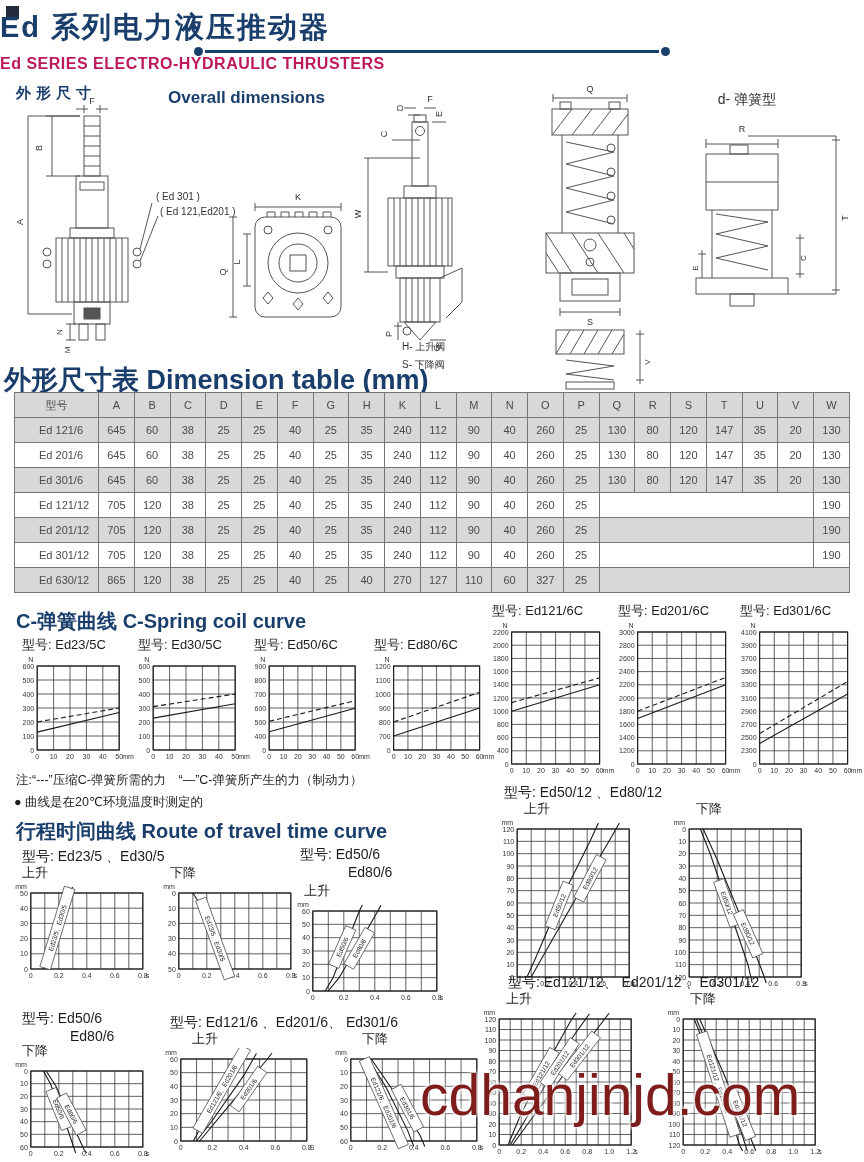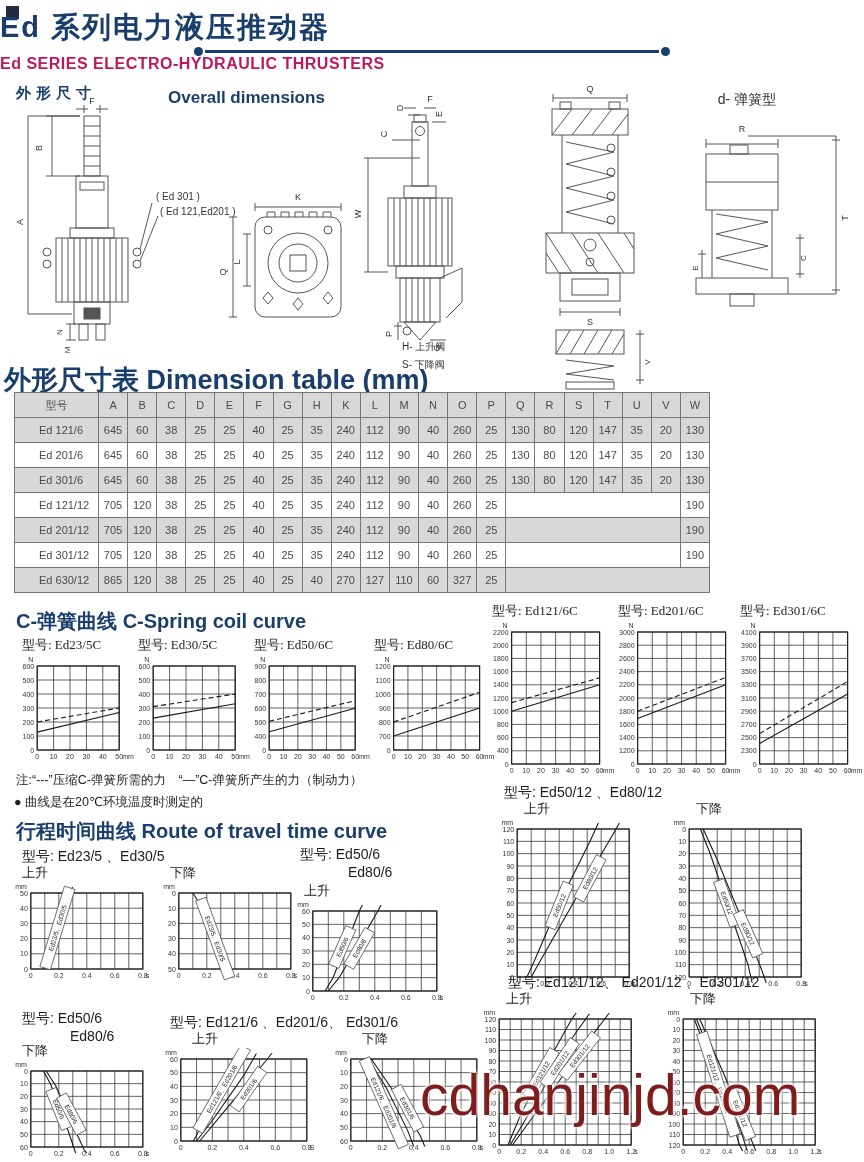--- a/index.html
+++ b/index.html
@@ -13,27 +13,27 @@
   #title-line::after{right:-11px;}
   #title-en{position:absolute;top:55px;left:0;width:100%;font-size:16px;font-weight:bold;color:#be185d;letter-spacing:0.5px;}
   .sec{position:absolute;font-weight:bold;color:#1a3e6c;white-space:nowrap;}
   #overall-cn{top:84px;left:16px;font-size:15px;letter-spacing:5px;}
   #overall-en{top:88px;left:168px;font-size:17px;}
   #table-title{top:362px;left:4px;font-size:27px;}
   #spring-title{top:608px;left:16px;font-size:20px;}
   #travel-title{top:818px;left:16px;font-size:20px;}
   #drawings-svg{position:absolute;top:82px;left:0;}
   #drawings-svg text{font-family:"Liberation Sans","DejaVu Sans",sans-serif;}
-  #dim-table{position:absolute;top:392px;left:14px;width:696px;border-collapse:collapse;table-layout:fixed;}
+  #dim-table{position:absolute;top:392px;left:14px;width:836px;border-collapse:collapse;table-layout:fixed;}
   #dim-table th,#dim-table td{border:1px solid #767676;font-size:11px;color:#4a4a4a;text-align:center;height:24px;padding:0;font-weight:normal;overflow:hidden;white-space:nowrap;}
   #dim-table thead tr{background:#d8d8d8;}
   #dim-table tr.shade{background:#d8d8d8;}
   #dim-table .model-col{text-align:left;padding-left:24px;}
   .chart-block{position:absolute;}
-  .chart-model{font-size:13px;color:#1c1c1c;margin:0 0 1px 6px;white-space:nowrap;font-family:Liberation Serif, serif;}
+  .chart-model{font-size:13px;color:#1c1c1c;margin:0 0 1px 6px;white-space:nowrap;}
   .updown{font-size:13px;color:#1c1c1c;margin:0 0 0 28px;}
   .updown.tight{margin-left:8px;}
   .group-label{position:absolute;font-size:14px;color:#1c1c1c;white-space:nowrap;}
   .group-label .l2{margin-left:48px;}
   .note{position:absolute;font-size:12.5px;color:#1c1c1c;white-space:nowrap;}
   #watermark{position:absolute;left:420px;top:1062px;font-size:57px;color:#7f1d1d;white-space:nowrap;z-index:20;
     text-shadow:0 0 3px #fff,0 0 5px #fff,0 0 6px #fff;}
   .chart-host svg{display:block;}
 </style>
 </head>

